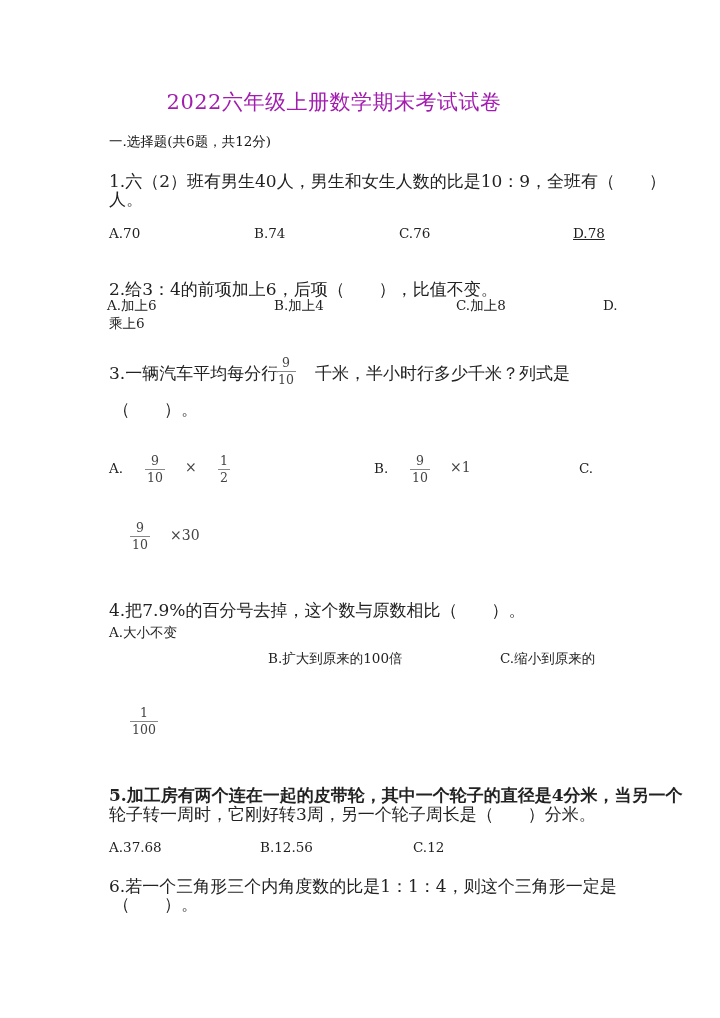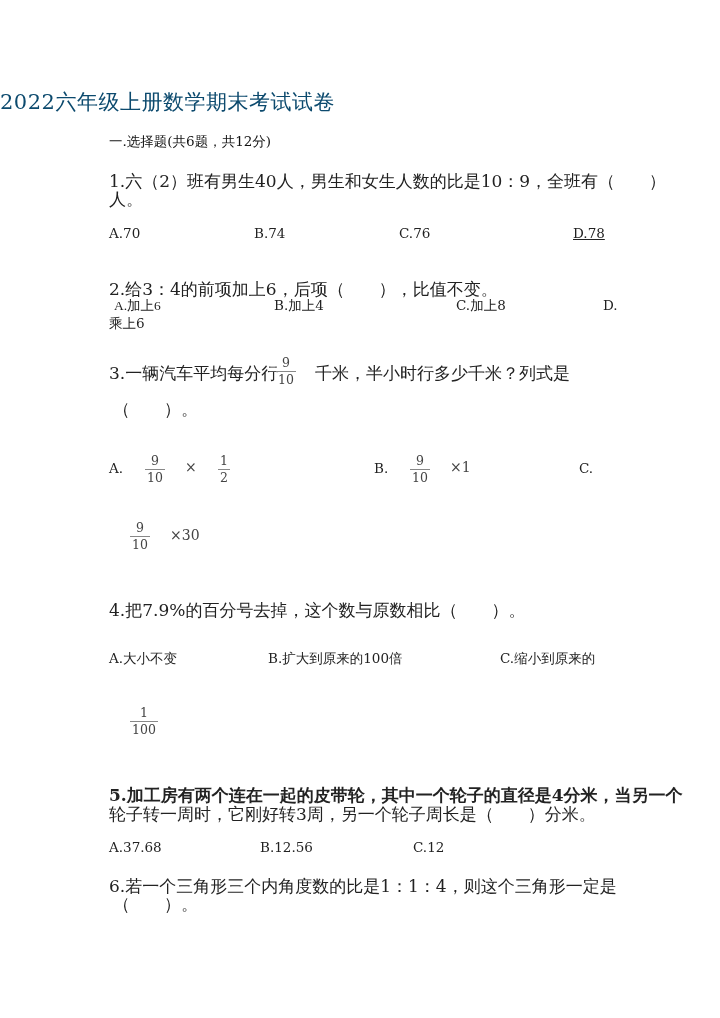--- a/index.html
+++ b/index.html
@@ -1,19 +1,19 @@
 <!DOCTYPE html>
 <html><head>
 <meta charset="utf-8">
 <style>
   html, body { margin:0; padding:0; background:#ffffff; }
   body { width:720px; height:1018px; position:relative; overflow:hidden;
          font-family:"DejaVu Serif","Liberation Serif",serif; color:#222; }
   .abs { position:absolute; white-space:nowrap; }
-  .title { font-size:21px; left:0; width:668px; top:88px; color:#0c4a6e; letter-spacing:0.5px; }
+  .title { font-size:21px; left:0; width:668px; text-align:center; top:88px; color:#a21caf; letter-spacing:0.5px; }
   .section { font-size:13.5px; left:109px; top:133px; color:#111; }
   .q { font-size:17px; left:109px; color:#222; }
   .opt { font-size:13.5px; color:#222; }
   .frac { position:absolute; display:inline-flex; flex-direction:column; align-items:center; font-size:12.5px; color:#444; line-height:14px; }
   .frac .num { padding:0 2px; }
   .frac .bar { width:100%; height:1px; background:#888; margin:1px 0; }
   .times { font-size:14px; color:#444; }
 </style>
 </head>
 <body>
@@ -22,21 +22,21 @@
 <div class="abs section">一.选择题(共6题，共12分)</div>
 
 <div class="abs q" style="top:170px;">1.六（2）班有男生40人，男生和女生人数的比是10：9，全班有（　　）</div>
 <div class="abs q" style="top:188px;">人。</div>
 <div class="abs opt" style="left:109px;top:225px;">A.70</div>
 <div class="abs opt" style="left:254px;top:225px;">B.74</div>
 <div class="abs opt" style="left:399px;top:225px;">C.76</div>
 <div class="abs opt" style="left:573px;top:225px;text-decoration:underline;">D.78</div>
 
 <div class="abs q" style="top:278px;">2.给3：4的前项加上6，后项（　　），比值不变。</div>
-<div class="abs opt" style="left:114px;top:297px;font-family:Liberation Serif, serif;">A.加上6</div>
+<div class="abs opt" style="left:107px;top:297px;">A.加上6</div>
 <div class="abs opt" style="left:274px;top:297px;">B.加上4</div>
 <div class="abs opt" style="left:456px;top:297px;">C.加上8</div>
 <div class="abs opt" style="left:603px;top:297px;">D.</div>
 <div class="abs opt" style="left:109px;top:315px;">乘上6</div>
 
 <div class="abs q" style="top:362px;">3.一辆汽车平均每分行</div>
 <div class="frac" style="left:276px;top:356px;">
   <span class="num">9</span>
   <span class="bar"></span>
   <span class="num">10</span>
@@ -67,21 +67,21 @@
 
 <div class="abs opt" style="left:579px;top:460px;">C.</div>
 <div class="frac" style="left:130px;top:521px;">
   <span class="num">9</span>
   <span class="bar"></span>
   <span class="num">10</span>
 </div>
 <div class="abs times" style="left:170px;top:527px;">×30</div>
 
 <div class="abs q" style="top:599px;">4.把7.9%的百分号去掉，这个数与原数相比（　　）。</div>
-<div class="abs opt" style="left:109px;top:650px;">A.大小不变</div>
+<div class="abs opt" style="left:109px;top:624px;">A.大小不变</div>
 <div class="abs opt" style="left:268px;top:650px;">B.扩大到原来的100倍</div>
 <div class="abs opt" style="left:500px;top:650px;">C.缩小到原来的</div>
 <div class="frac" style="left:130px;top:706px;">
   <span class="num">1</span>
   <span class="bar"></span>
   <span class="num">100</span>
 </div>
 
 <div class="abs q" style="top:784px;font-weight:bold;">5.加工房有两个连在一起的皮带轮，其中一个轮子的直径是4分米，当另一个</div>
 <div class="abs q" style="top:803px;">轮子转一周时，它刚好转3周，另一个轮子周长是（　　）分米。</div>

